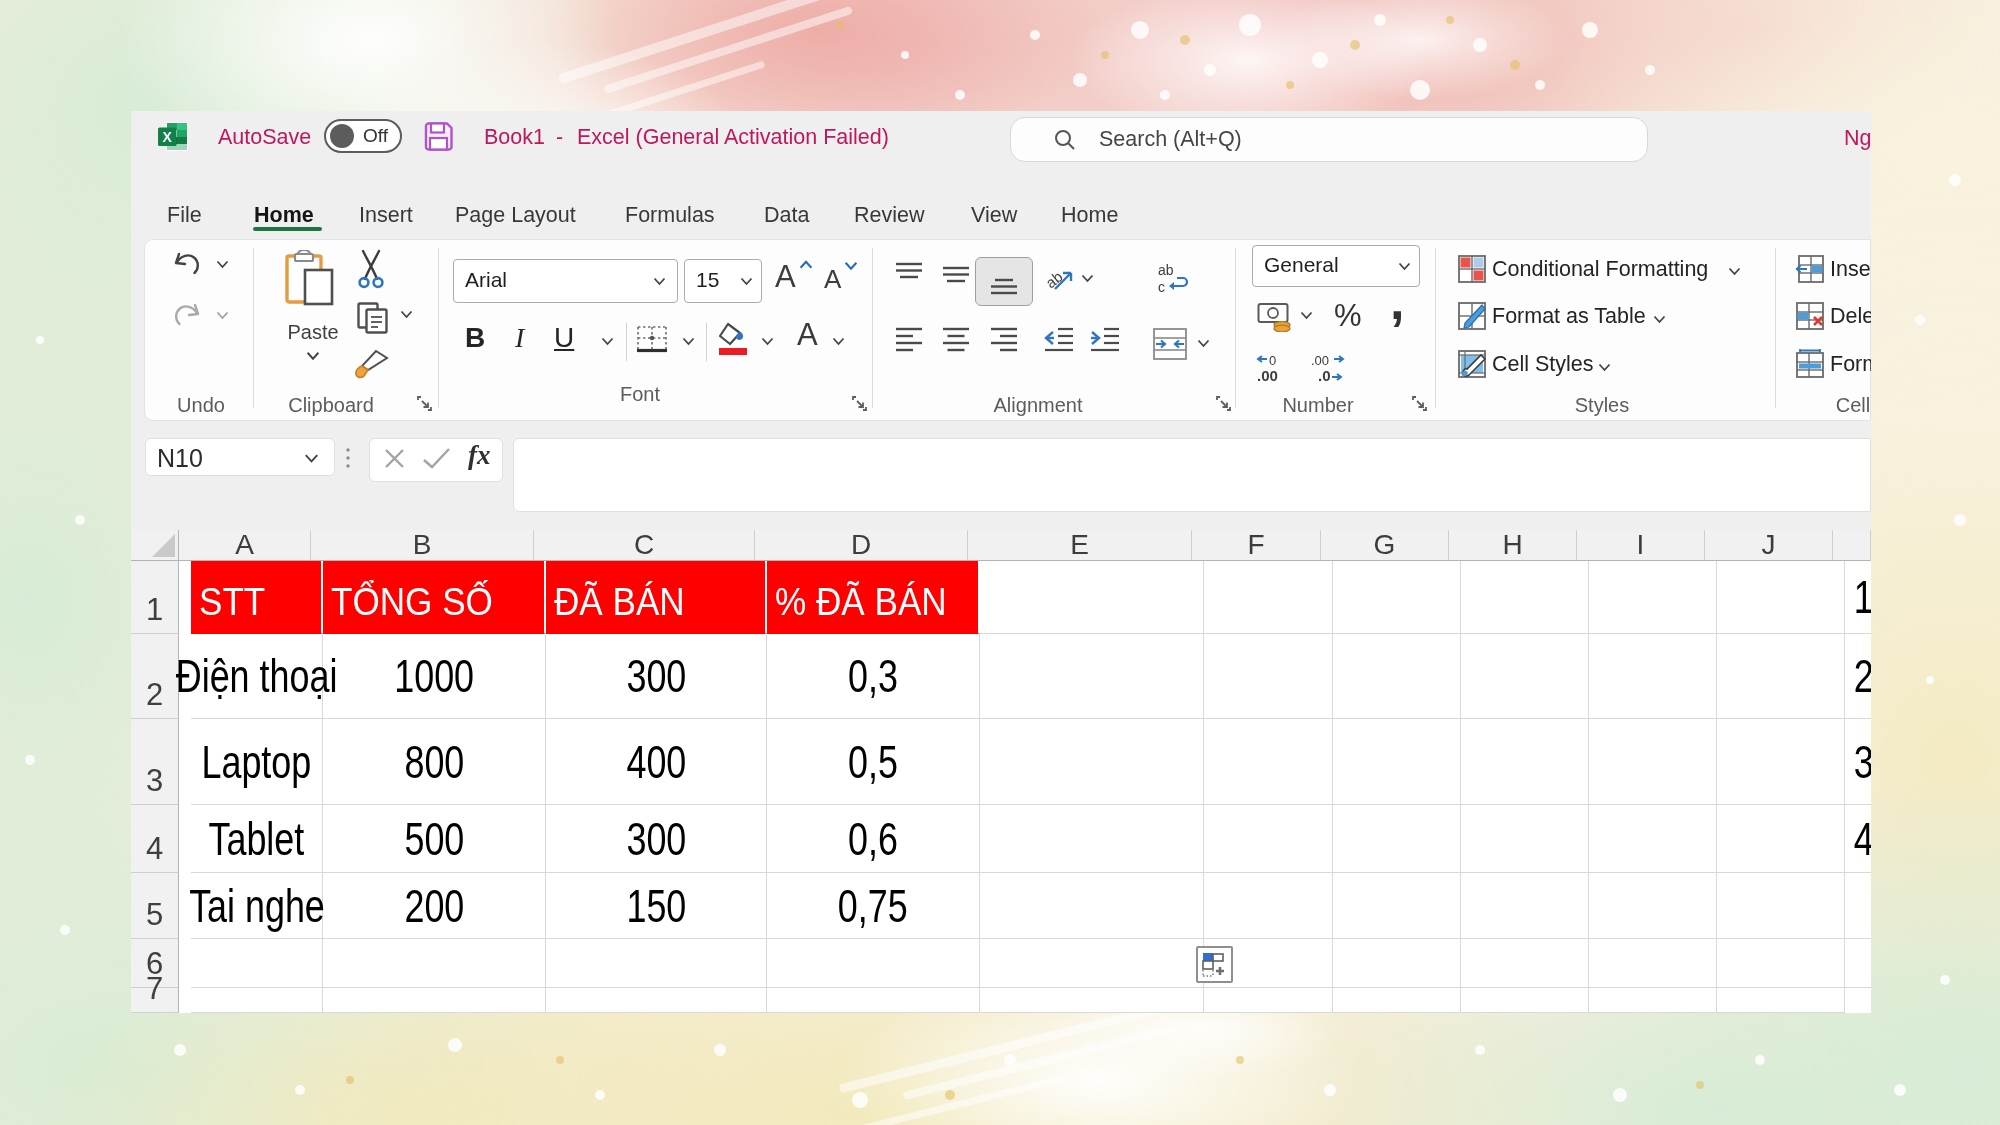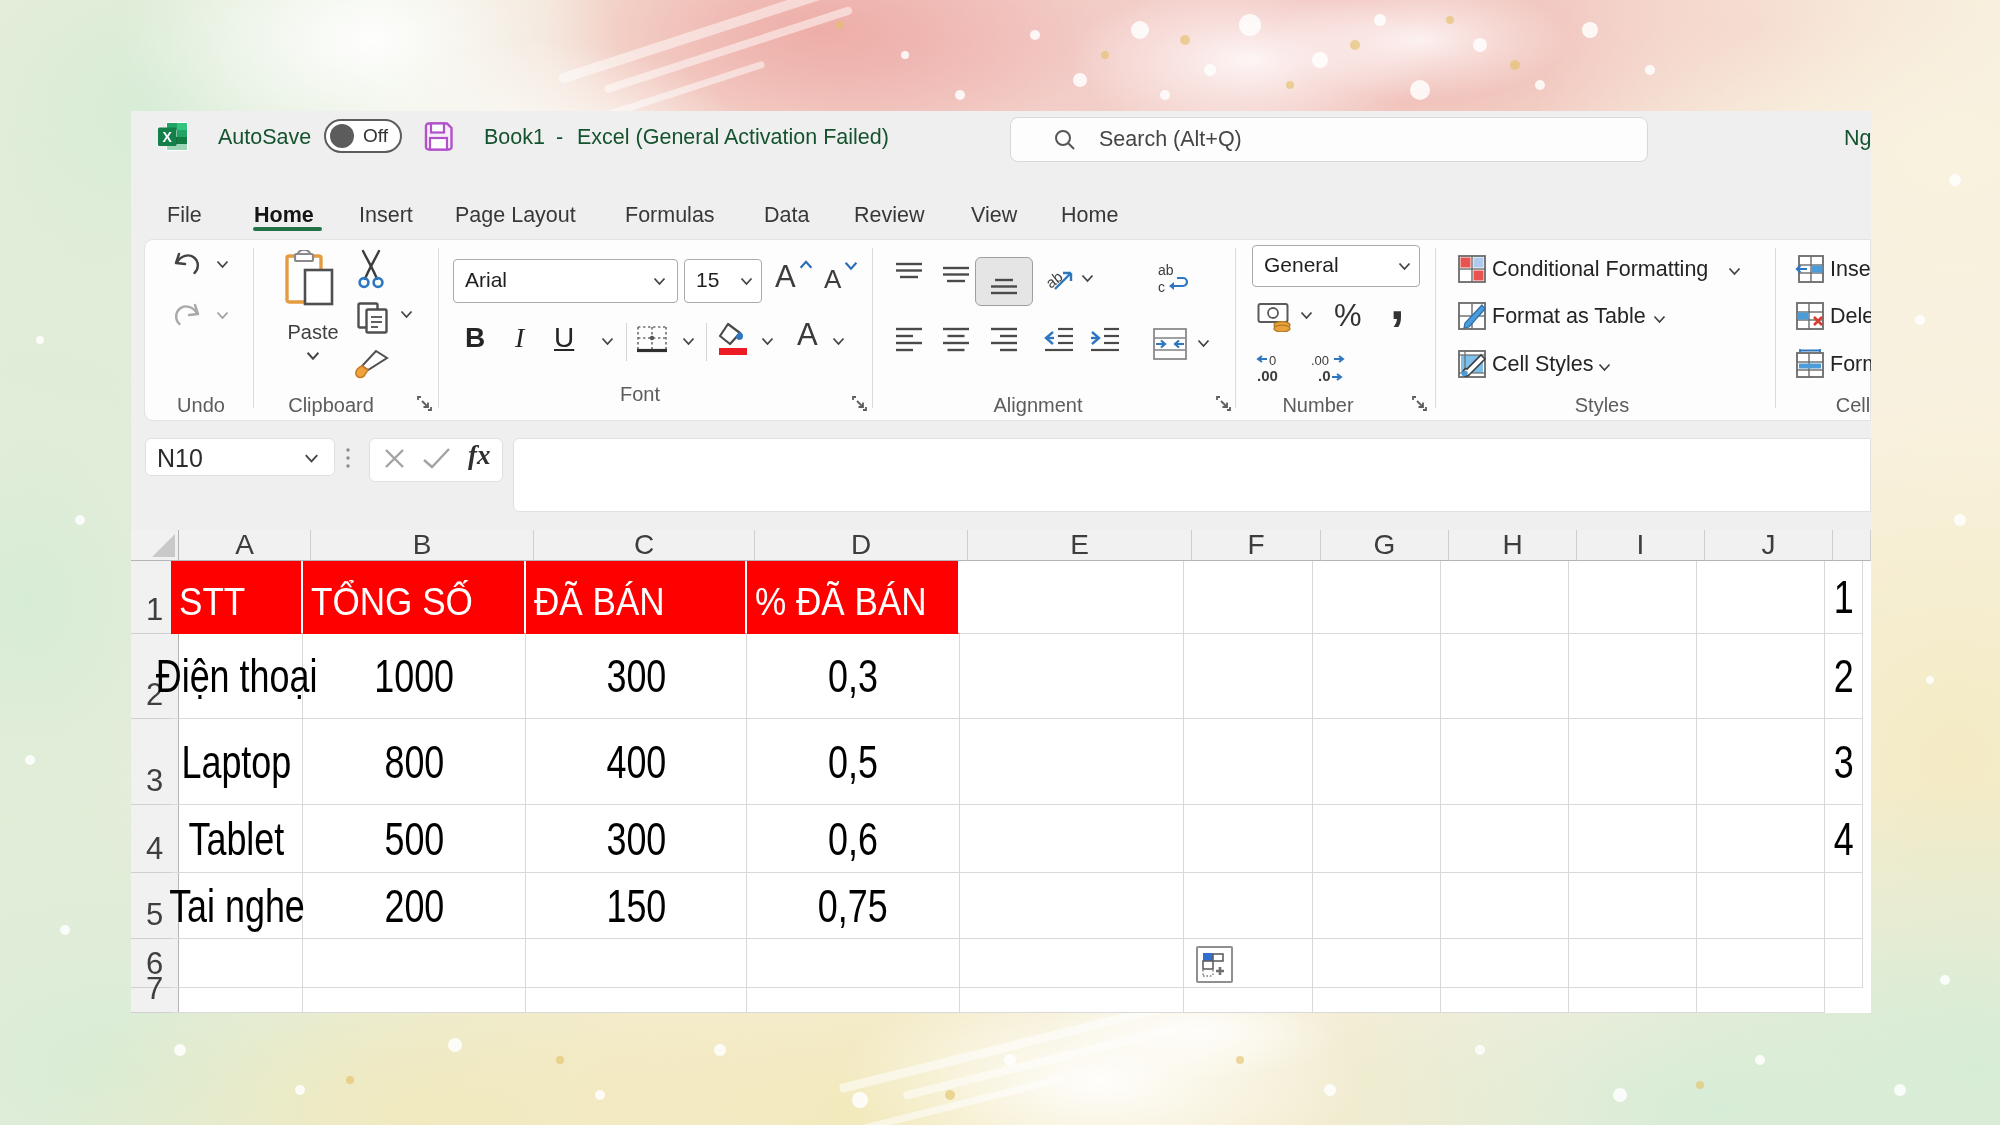--- a/index.html
+++ b/index.html
@@ -3,39 +3,39 @@
 <meta charset="utf-8">
 <style>
   * { margin:0; padding:0; box-sizing:border-box; }
   html,body { width:2000px; height:1125px; overflow:hidden; font-family:"Liberation Sans", sans-serif; }
   .abs { position:absolute; }
   #backdrop { position:absolute; left:0; top:0; width:2000px; height:1125px; z-index:0; }
   #window {
     position:absolute; left:131px; top:111px; width:1740px; height:902px;
     background:#f0efef; overflow:hidden; z-index:1;
   }
-  .ttext { font-size:21.5px; color:#14532d; white-space:nowrap; }
+  .ttext { font-size:21.5px; color:#be185d; white-space:nowrap; }
   .tab { font-size:21.5px; color:#383838; white-space:nowrap; cursor:default; }
   .tab.active { font-weight:bold; color:#151515; }
   .ribbon-panel { background:#fdfdfd; border:1px solid #e4e3e3; border-radius:9px 0 0 9px; }
   .vsep { width:1px; background:#dddcdc; }
   .minisep { width:1px; background:#d4d4d4; }
   .glabel { font-size:20px; color:#5c5c5c; text-align:center; white-space:nowrap; }
   .rlabel { font-size:20px; color:#3f3f3f; text-align:center; white-space:nowrap; }
   .combo { background:#fff; border:1px solid #ababab; border-radius:4px; }
   .combo .val { position:absolute; left:11px; top:8px; font-size:21px; color:#1f1f1f; white-space:nowrap; }
   .stext { font-size:21.5px; color:#242424; white-space:nowrap; }
   .whitebox { background:#fff; border:1px solid #e0e0e0; border-radius:6px; }
   
   #sheet { position:absolute; left:0; top:419px; width:1740px; height:483px; background:#fff; }
   .colhdr { float:left; height:31px; background:#f1f1f1; border-right:1px solid #cfcfcf; border-bottom:1px solid #b4b4b4;
             font-size:28px; color:#3d3d3d; text-align:center; line-height:29px; }
   .rowhdr { width:48px; background:#f1f1f1; border-right:1px solid #b4b4b4; border-bottom:1px solid #cfcfcf;
             font-size:31px; color:#3f3f3f; display:flex; align-items:flex-end; justify-content:center; padding-bottom:5px; }
-  #cells { position:absolute; left:40px; top:31px; display:grid;
+  #cells { position:absolute; left:60px; top:31px; display:grid;
            grid-template-columns:132px 223px 221px 213px 224px 129px 128px 128px 128px 128px 38px;
            grid-template-rows:73px 85px 86px 68px 66px 49px 25px; }
   #cells > i, #cells > div { border-right:1px solid #d9d9d9; border-bottom:1px solid #d9d9d9; }
   #cells > i { display:block; }
   .hd { background:#fe0000; border-right:2px solid #fff !important; border-bottom:1px solid #fe0000 !important;
         color:#fff; font-size:39px; display:flex; align-items:flex-end; justify-content:flex-start; padding-bottom:9px; padding-left:8px; white-space:nowrap; }
   .hd span { display:inline-block; transform:scaleX(0.90); transform-origin:left bottom; }
   .d  { font-size:46px; color:#000; display:flex; align-items:center; justify-content:center; white-space:nowrap; }
   .d span { display:inline-block; transform:scaleX(0.78); transform-origin:center; }
   .chev { display:block; }
@@ -176,21 +176,21 @@
       <span class="abs" style="left:37px;top:4px;font-size:19px;color:#333;">Off</span>
     </div>
     <svg class="abs" style="left:292px;top:10px;" width="31" height="31" viewBox="0 0 31 31">
       <path d="M3 5 a2.5 2.5 0 0 1 2.5-2.5 H24 L28.5 7 V26 a2.5 2.5 0 0 1 -2.5 2.5 H5.5 A2.5 2.5 0 0 1 3 26 Z" fill="#f7eefb" stroke="#b152c8" stroke-width="2.4"></path>
       <rect x="8" y="2.5" width="13" height="9" fill="#fff" stroke="#b152c8" stroke-width="2.2"></rect>
       <rect x="7" y="17" width="17" height="11.5" fill="#fff" stroke="#b152c8" stroke-width="2.2"></rect>
     </svg>
     <span class="abs ttext" style="left:353px;top:14px;">Book1</span>
     <span class="abs ttext" style="left:425px;top:14px;">-</span>
     <span class="abs ttext" style="left:446px;top:14px;">Excel (General Activation Failed)</span>
-    <div class="abs" style="left:879px;top:6px;width:638px;height:45px;background:#fdfdfd;border:1px solid #d8d8d8;border-radius:8px;">
+    <div class="abs" style="left:879px;top:6px;width:638px;height:45px;background:#fdfdfd;border:1px solid #d8d8d8;border-radius:15px;">
       <svg class="abs" style="left:43px;top:11px;" width="22" height="22" viewBox="0 0 22 22">
         <circle cx="9" cy="9" r="7" fill="none" stroke="#555" stroke-width="2"></circle>
         <line x1="14" y1="14" x2="20" y2="20" stroke="#555" stroke-width="2"></line>
       </svg>
       <span class="abs" style="left:88px;top:9px;font-size:21.5px;color:#454545;">Search (Alt+Q)</span>
     </div>
     <span class="abs ttext" style="left:1713px;top:15px;">Ng</span>
   </div>
 
   <div class="abs" style="left:0;top:79px;width:1740px;height:49px;">

